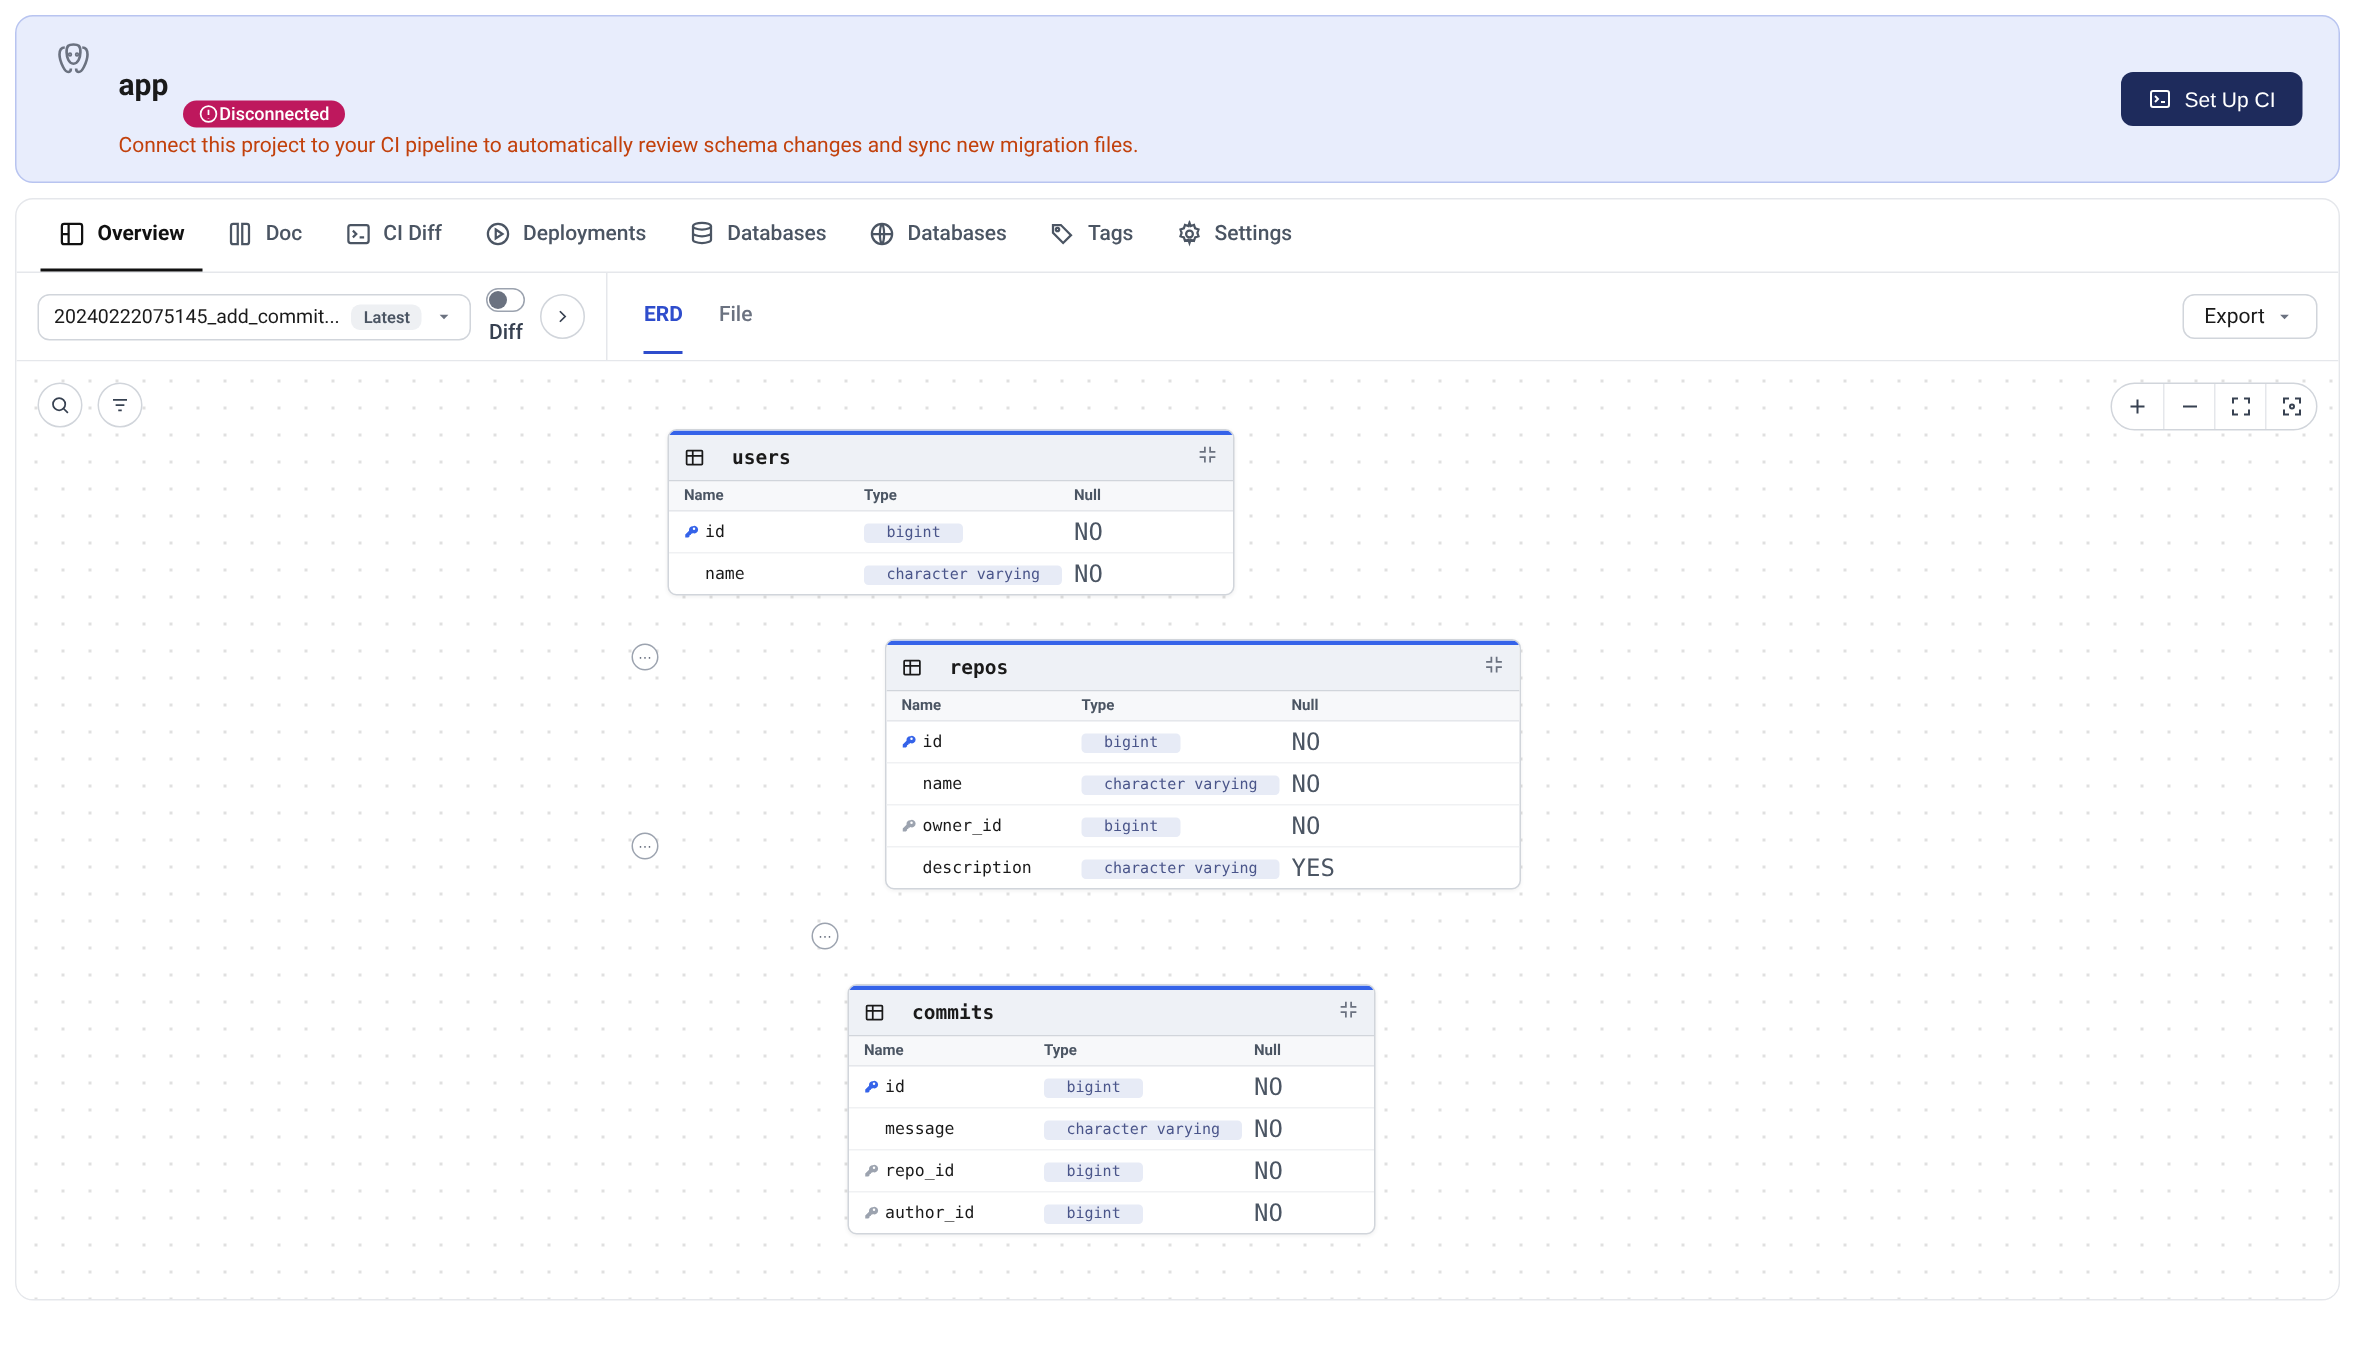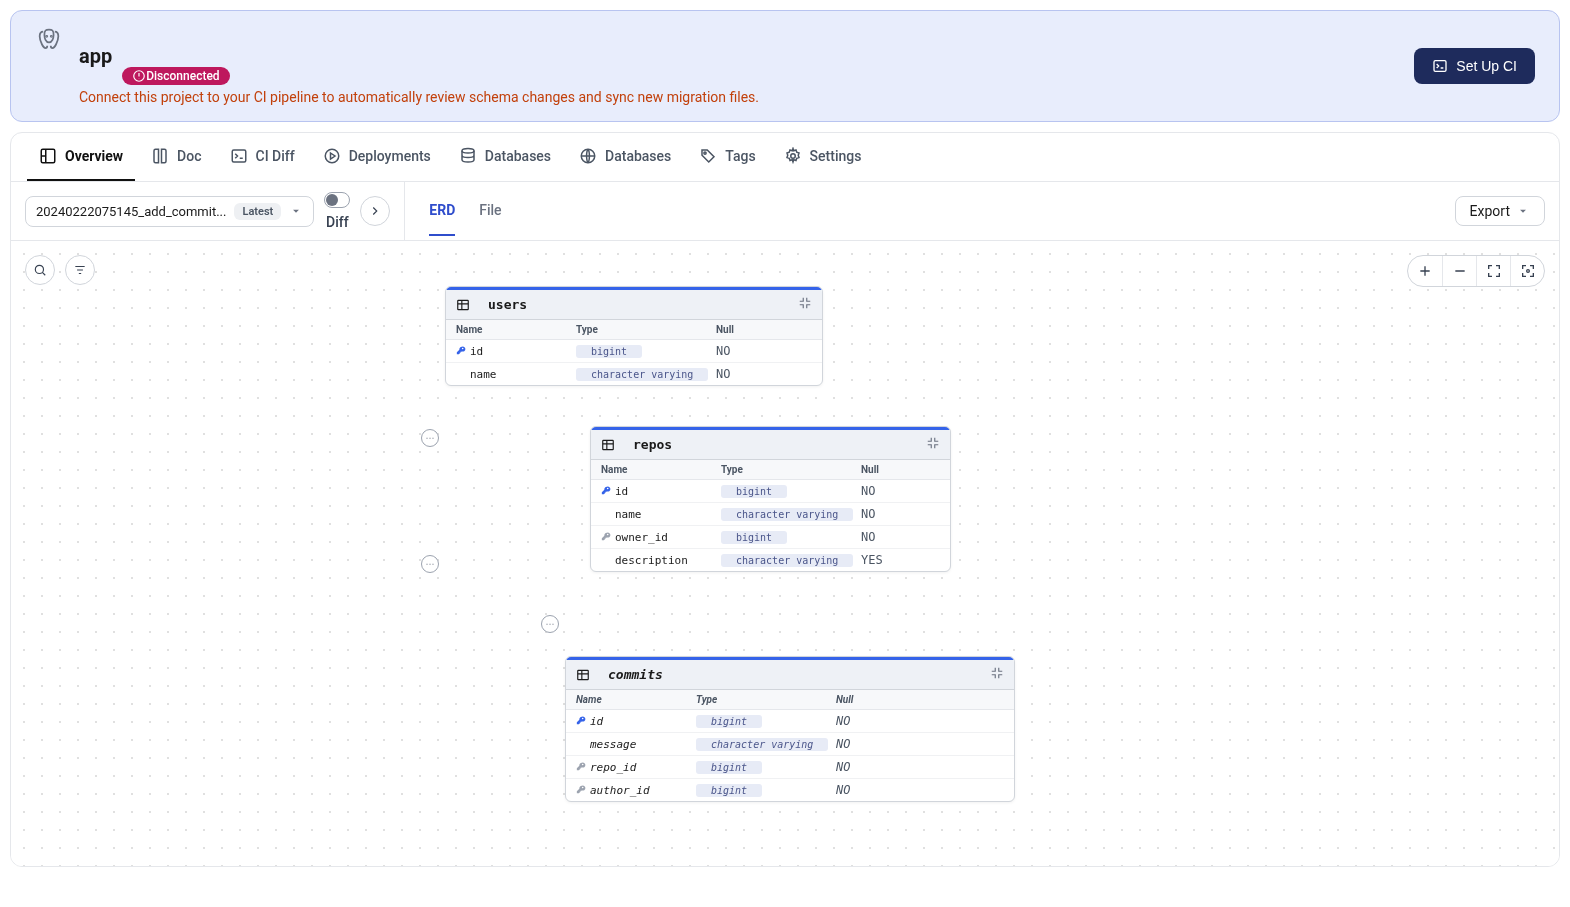--- a/index.html
+++ b/index.html
@@ -64,21 +64,21 @@
 .t-repos .colhead, .t-repos .row { grid-template-columns: 120px 140px 60px; }
 .t-commits .colhead, .t-commits .row { grid-template-columns: 120px 140px 50px; }
 .erd-table .colhead { background:#f7f8fa; color:#4b5563; font-weight:700; font-size:10px; border-bottom:1px solid #e5e7eb; }
 .erd-table .row { border-bottom:1px solid #f0f1f3; }
 .erd-table .row:last-child { border-bottom:none; }
 .typechip { display:inline-block; background:#e7ebf6; color:#4a558a; font-family:ui-monospace,Menlo,monospace; font-size:10px; padding:1px 15px; border-radius:3px; white-space:nowrap; }
 .colname { display:inline-flex; align-items:center; gap:4px; font-family:ui-monospace,Menlo,monospace; font-size:11px; }
 .key-icon { width:10px; height:10px; }
 .key-pk { color:#3563e9; }
 .key-fk { color:#9ca3af; }
-.nullv { font-family:ui-monospace,Menlo,monospace; font-size:12px; color:#4b5563; }
+.nullv { font-family:ui-monospace,Menlo,monospace; font-size:16px; color:#4b5563; }
 
 
 .conn-dot { position:absolute; width:18px; height:18px; border:1px solid #9ca3af; background:#fff; border-radius:50%; display:flex; align-items:center; justify-content:center; font-size:9px; color:#6b7280; }
 .conn-dot::after { content:"⋯"; }
 
 
 .edges { position:absolute; inset:0; pointer-events:none; }
 .edges path { stroke:#9ca3af; stroke-width:1.2; fill:none; }
 .edges polygon { fill:#9ca3af; }
 
@@ -298,21 +298,21 @@
       <div class="row">
         <span class="colname">
             <span style="width:10px"></span>
             <span>name</span>
           </span>
         <span><span class="typechip">character varying</span></span>
         <span class="nullv">NO</span>
       </div>
     </div>
 
-    <div class="erd-table t-repos" style="left:579px; top:185px; width:361px;">
+    <div class="erd-table t-repos" style="left:579px; top:185px; width:424px;">
       <div class="tblhead">
         <svg viewBox="0 0 24 24" fill="none" stroke="currentColor" stroke-width="2">
             <rect x="3" y="4" width="18" height="16" rx="1"></rect>
             <path d="M3 10h18M10 4v16"></path>
           </svg>
         <span>repos</span>
         <span class="expand-icon"><svg width="14" height="14" viewBox="0 0 24 24" fill="none" stroke="currentColor" stroke-width="2">
               <path d="M9 3v6H3M15 3v6h6M9 21v-6H3M15 21v-6h6"></path>
             </svg></span>
       </div>
@@ -352,21 +352,21 @@
       <div class="row">
         <span class="colname">
             <span style="width:10px"></span>
             <span>description</span>
           </span>
         <span><span class="typechip">character varying</span></span>
         <span class="nullv">YES</span>
       </div>
     </div>
 
-    <div class="erd-table t-commits" style="left:554px; top:415px; width:450px;font-style:italic;">
+    <div class="erd-table t-commits" style="left:554px; top:415px; width:352px;">
       <div class="tblhead">
         <svg viewBox="0 0 24 24" fill="none" stroke="currentColor" stroke-width="2">
             <rect x="3" y="4" width="18" height="16" rx="1"></rect>
             <path d="M3 10h18M10 4v16"></path>
           </svg>
         <span>commits</span>
         <span class="expand-icon"><svg width="14" height="14" viewBox="0 0 24 24" fill="none" stroke="currentColor" stroke-width="2">
               <path d="M9 3v6H3M15 3v6h6M9 21v-6H3M15 21v-6h6"></path>
             </svg></span>
       </div>

